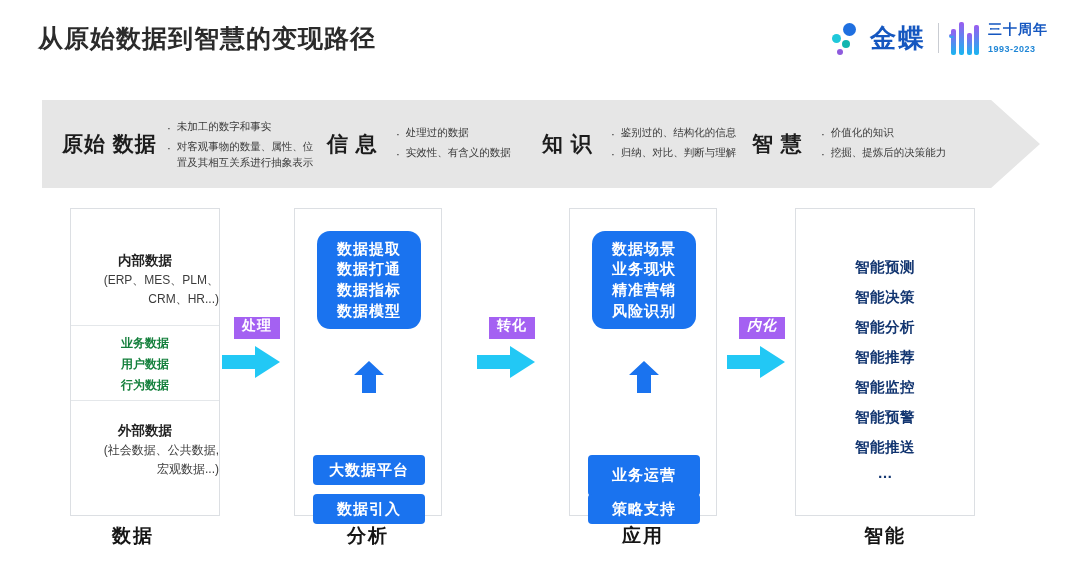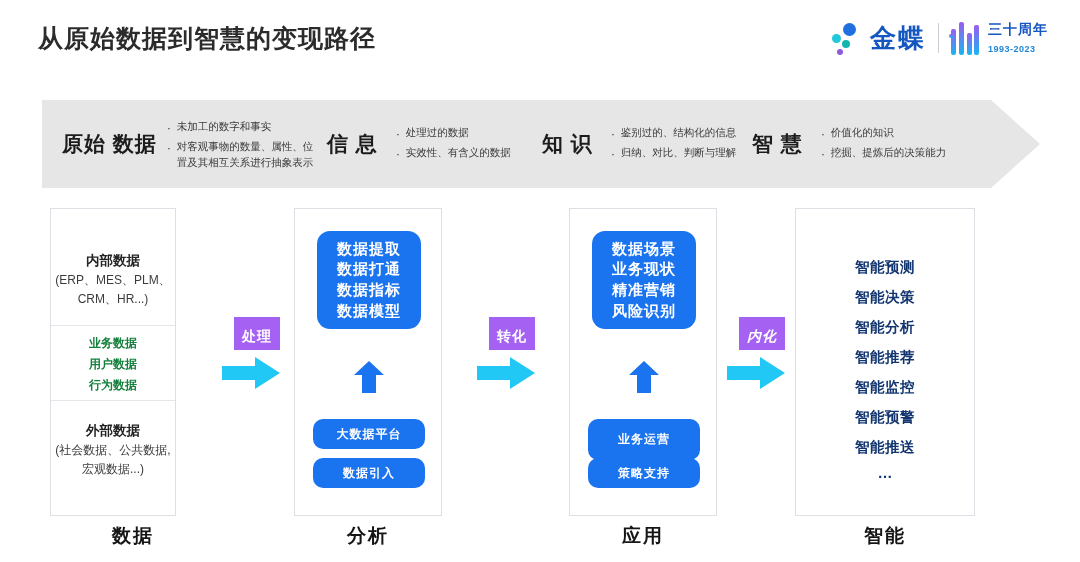--- a/index.html
+++ b/index.html
@@ -74,72 +74,72 @@
   #seg-2 { left:500px; }
   #seg-3 { left:710px; }
   #seg-0 .seg-bullets { margin-left:4px; }
   #seg-1 .seg-bullets, #seg-2 .seg-bullets, #seg-3 .seg-bullets { margin-left:12px; }
 
   
   .col-box {
     position:absolute; top:208px; height:308px;
     border:1px solid #dcdfe3; background:#ffffff;
   }
-  #col-box-0 { left:50px;  width:126px; }
+  #col-box-0 { left:70px;  width:150px; }
   #col-box-1 { left:294px; width:148px; }
   #col-box-2 { left:569px; width:148px; }
   #col-box-3 { left:795px; width:180px; }
 
   .divider { position:absolute; left:0; width:100%; height:1px; background:#e4e7ea; }
 
   .blk-title {
     font-size:13.5px; font-weight:bold; color:#232323;
     text-align:center; line-height:1.5;
   }
   .blk-sub {
-    font-size:12px; color:#3c3c3c; text-align:center; line-height:1.55;
+    font-size:12px; color:#3c3c3c; text-align:right; line-height:1.55;
     white-space:pre-line;
   }
   .grey-line {
     font-size:12px; font-weight:bold; color:#15803d;
     text-align:center; line-height:1.75;
   }
 
   
   .blue-card {
     position:absolute; background:#1a73ef; border-radius:13px;
     display:flex; align-items:center; justify-content:center;
   }
   .blue-card .lines {
     font-size:15px; font-weight:bold; color:#ffffff;
     text-align:center; line-height:1.38; white-space:pre-line; letter-spacing:1px;
   }
   
   .blue-pill {
-    position:absolute; background:#1a73ef; border-radius:10px;
+    position:absolute; background:#1a73ef; border-radius:4px;
     display:flex; align-items:center; justify-content:center;
-    font-size:12px; font-weight:bold; color:#ffffff; letter-spacing:1px;
+    font-size:15px; font-weight:bold; color:#ffffff; letter-spacing:1px;margin-top:36px;
   }
   
   .up-arrow { position:absolute; width:30px; height:32px; }
 
   
   .smart-line {
     font-size:14.5px; font-weight:bold; color:#123570;
     text-align:center; line-height:2.07; letter-spacing:0.5px;
   }
   .smart-ellipsis {
     font-size:15px; font-weight:bold; color:#123570; text-align:center; line-height:1.4;
   }
 
   
   .connector { position:absolute; width:58px; }
   .conn-label {
     background:#a461f2; color:#ffffff; font-size:14px; font-weight:bold;
-    text-align:center; padding:11px 0 4px; letter-spacing:1px;margin-left:12px;
+    text-align:center; padding:0 0 4px; letter-spacing:1px;margin-left:12px;
   }
   .conn-arrow { margin-top:7px; width:58px; height:32px; }
   #conn-0 { left:222px; top:317px; }
   #conn-1 { left:477px; top:317px; }
   #conn-2 { left:727px; top:317px;font-style:italic; }
 
   
   .foot-label {
     position:absolute; top:523px; font-size:19px; font-weight:bold;
     color:#151515; letter-spacing:2px; text-align:center;

